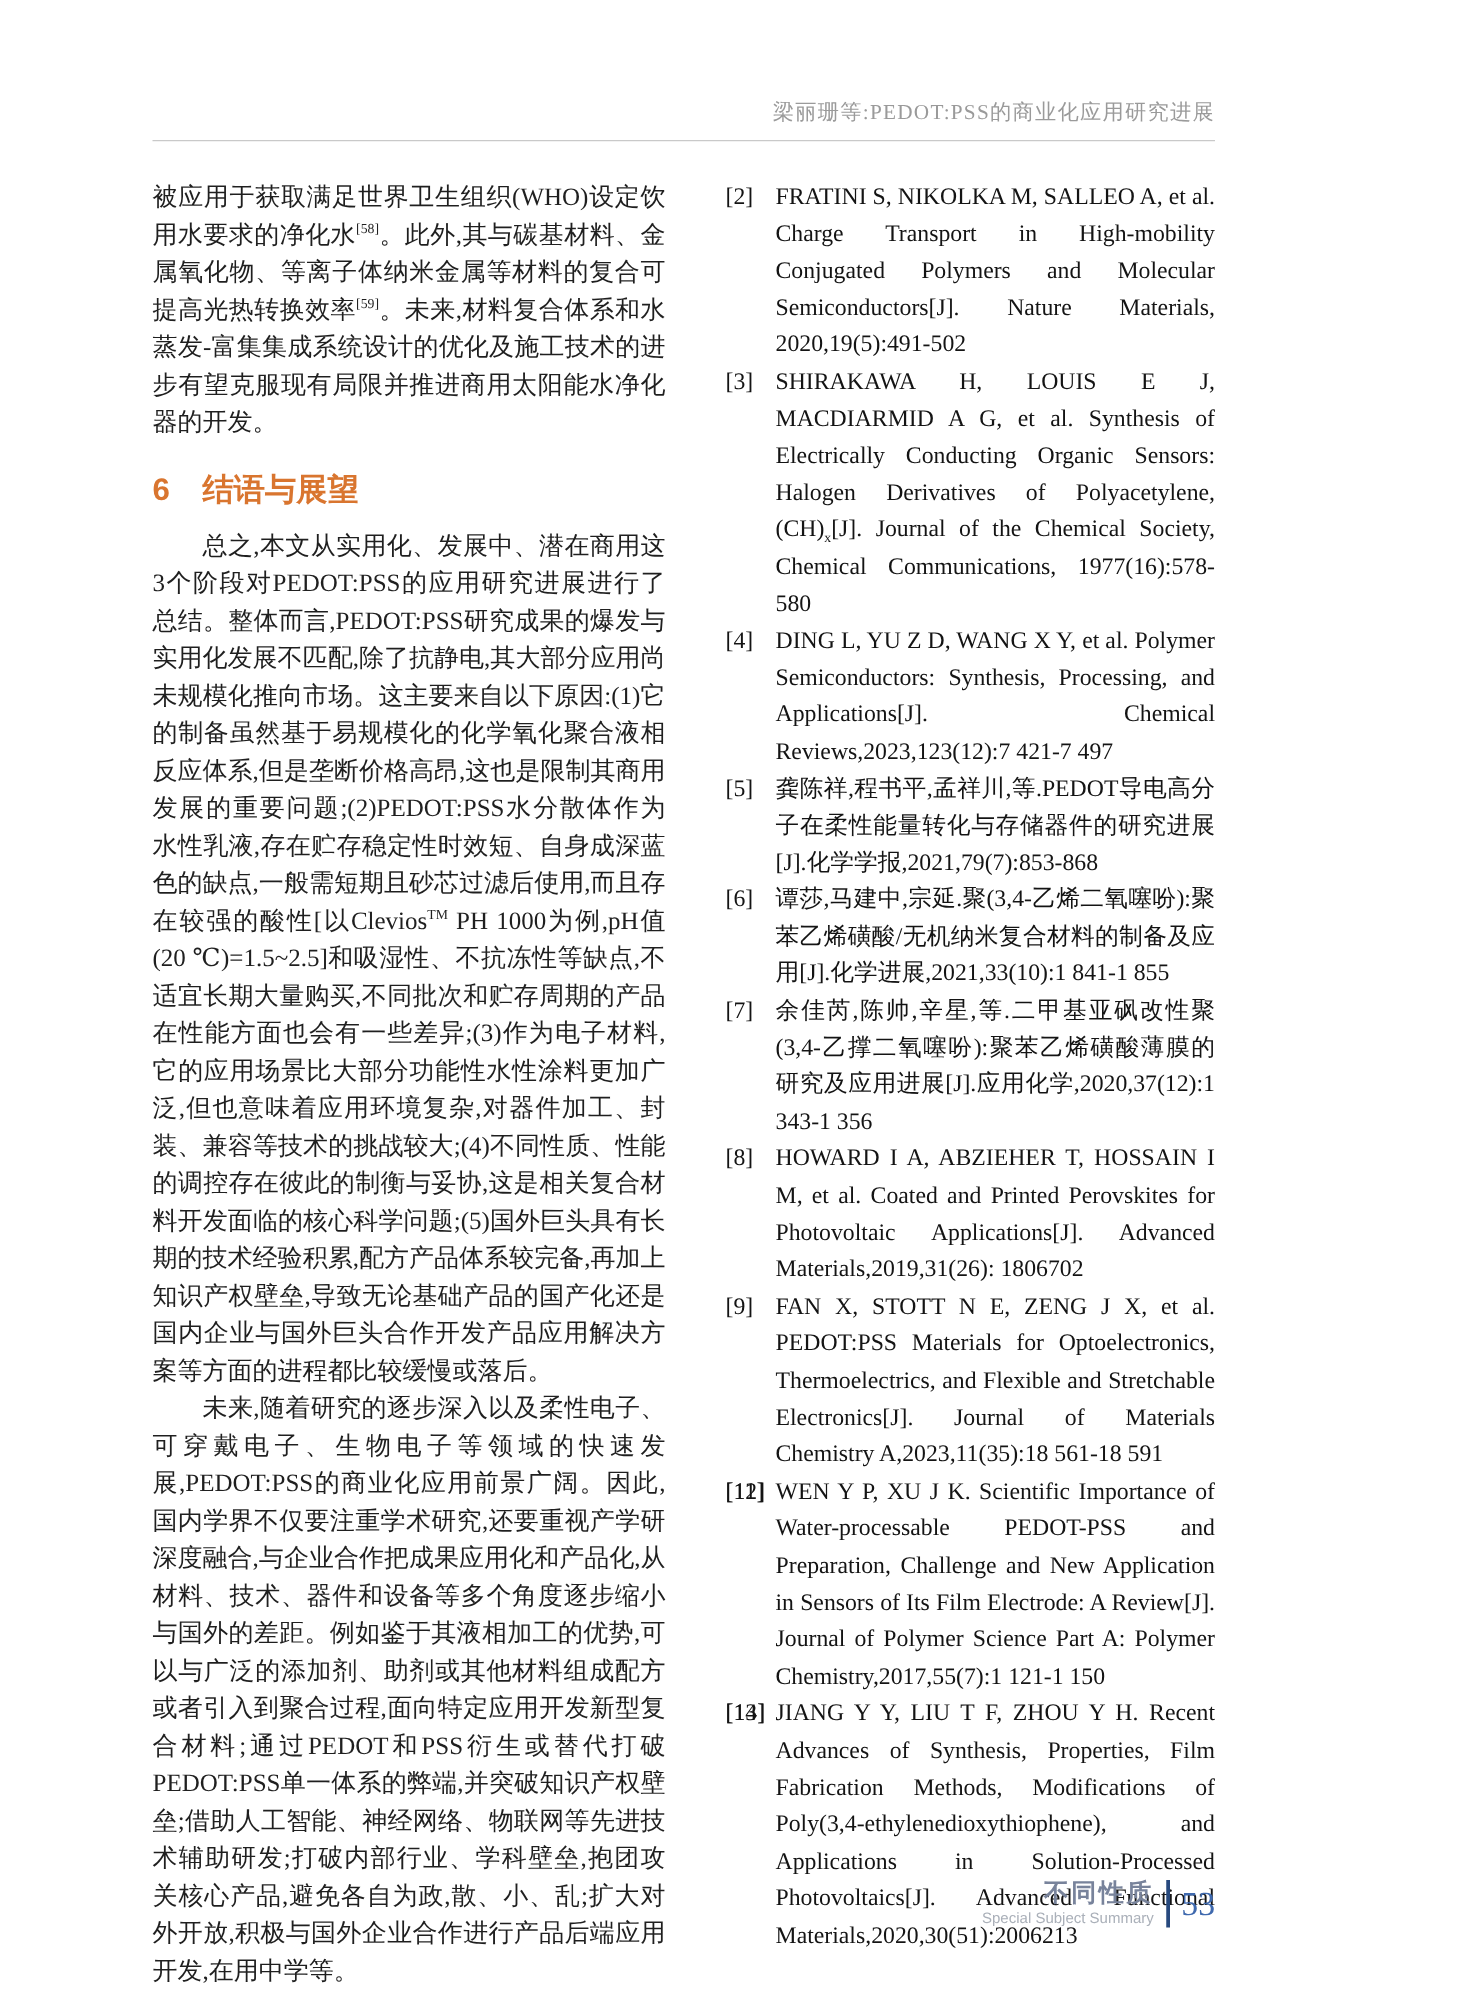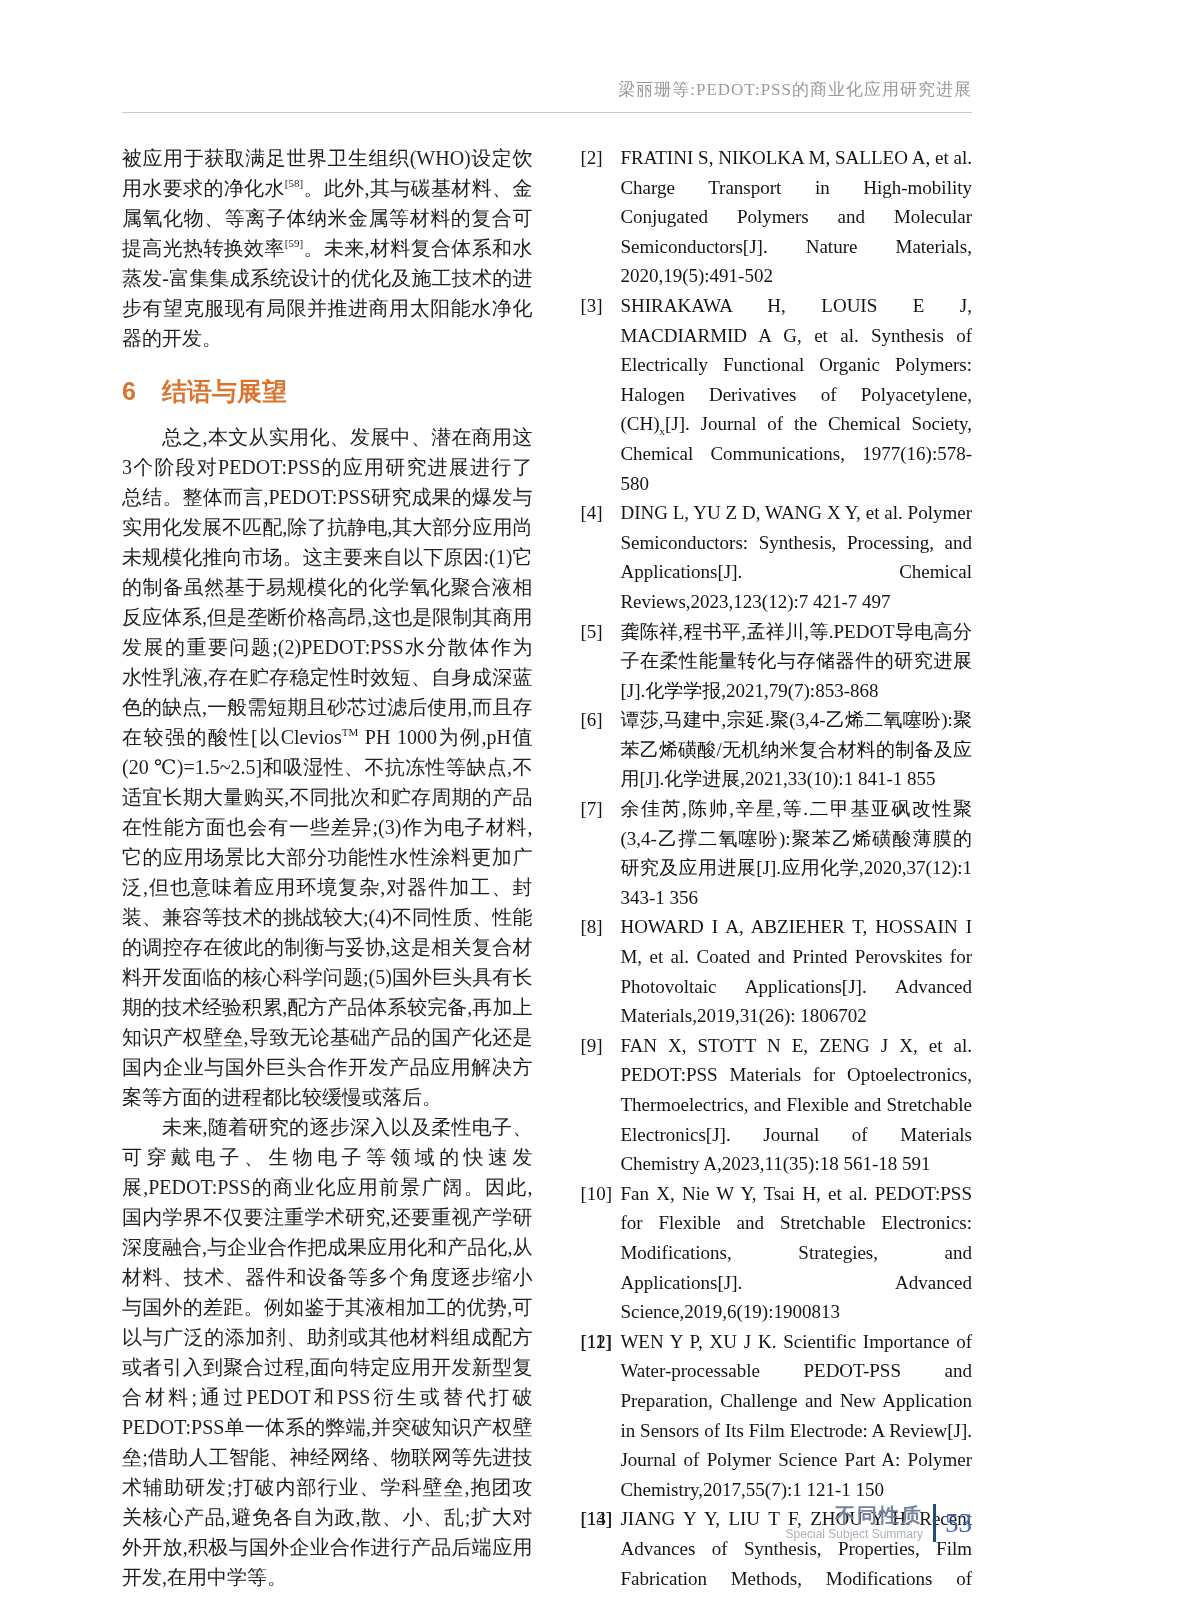--- a/index.html
+++ b/index.html
@@ -150,21 +150,21 @@
     <div class="col-right">
       <ul class="ref-list">
 
         <li class="ref-item">
           <span class="ref-label">[2]</span>
           <span>FRATINI S, NIKOLKA M, SALLEO A, et al. Charge Transport in High-mobility Conjugated Polymers and Molecular Semiconductors[J]. Nature Materials, 2020,19(5):491-502</span>
         </li>
 
         <li class="ref-item">
           <span class="ref-label">[3]</span>
-          <span>SHIRAKAWA H, LOUIS E J, MACDIARMID A G, et al. Synthesis of Electrically Functional Organic Polymers: Halogen Derivatives of Polyacetylene, (CH)</span><sub>x</sub><span>[J]. Journal of the Chemical Society, Chemical Communications, 1977(16):578-580</span>
+          <span>SHIRAKAWA H, LOUIS E J, MACDIARMID A G, et al. Synthesis of Electrically Conducting Organic Sensors: Halogen Derivatives of Polyacetylene, (CH)</span><sub>x</sub><span>[J]. Journal of the Chemical Society, Chemical Communications, 1977(16):578-580</span>
         </li>
 
         <li class="ref-item">
           <span class="ref-label">[4]</span>
           <span>DING L, YU Z D, WANG X Y, et al. Polymer Semiconductors: Synthesis, Processing, and Applications[J]. Chemical Reviews,2023,123(12):7 421-7 497</span>
         </li>
 
         <li class="ref-item">
           <span class="ref-label">[5]</span>
           <span>龚陈祥,程书平,孟祥川,等.PEDOT导电高分子在柔性能量转化与存储器件的研究进展[J].化学学报,2021,79(7):853-868</span>
@@ -183,24 +183,20 @@
         <li class="ref-item">
           <span class="ref-label">[8]</span>
           <span>HOWARD I A, ABZIEHER T, HOSSAIN I M, et al. Coated and Printed Perovskites for Photovoltaic Applications[J]. Advanced Materials,2019,31(26): 1806702</span>
         </li>
 
         <li class="ref-item">
           <span class="ref-label">[9]</span>
           <span>FAN X, STOTT N E, ZENG J X, et al. PEDOT:PSS Materials for Optoelectronics, Thermoelectrics, and Flexible and Stretchable Electronics[J]. Journal of Materials Chemistry A,2023,11(35):18 561-18 591</span>
         </li>
 
-        <li class="ref-item">
-          <span class="ref-label">[10]</span>
-          <span>Fan X, Nie W Y, Tsai H, et al. PEDOT:PSS for Flexible and Stretchable Electronics: Modifications, Strategies, and Applications[J]. Advanced Science,2019,6(19):1900813</span>
-        </li>
 
         <li class="ref-item">
           <span class="ref-label">[11]</span>
         </li>
 
         <li class="ref-item">
           <span class="ref-label">[12]</span>
           <span>WEN Y P, XU J K. Scientific Importance of Water-processable PEDOT-PSS and Preparation, Challenge and New Application in Sensors of Its Film Electrode: A Review[J]. Journal of Polymer Science Part A: Polymer Chemistry,2017,55(7):1 121-1 150</span>
         </li>
 

